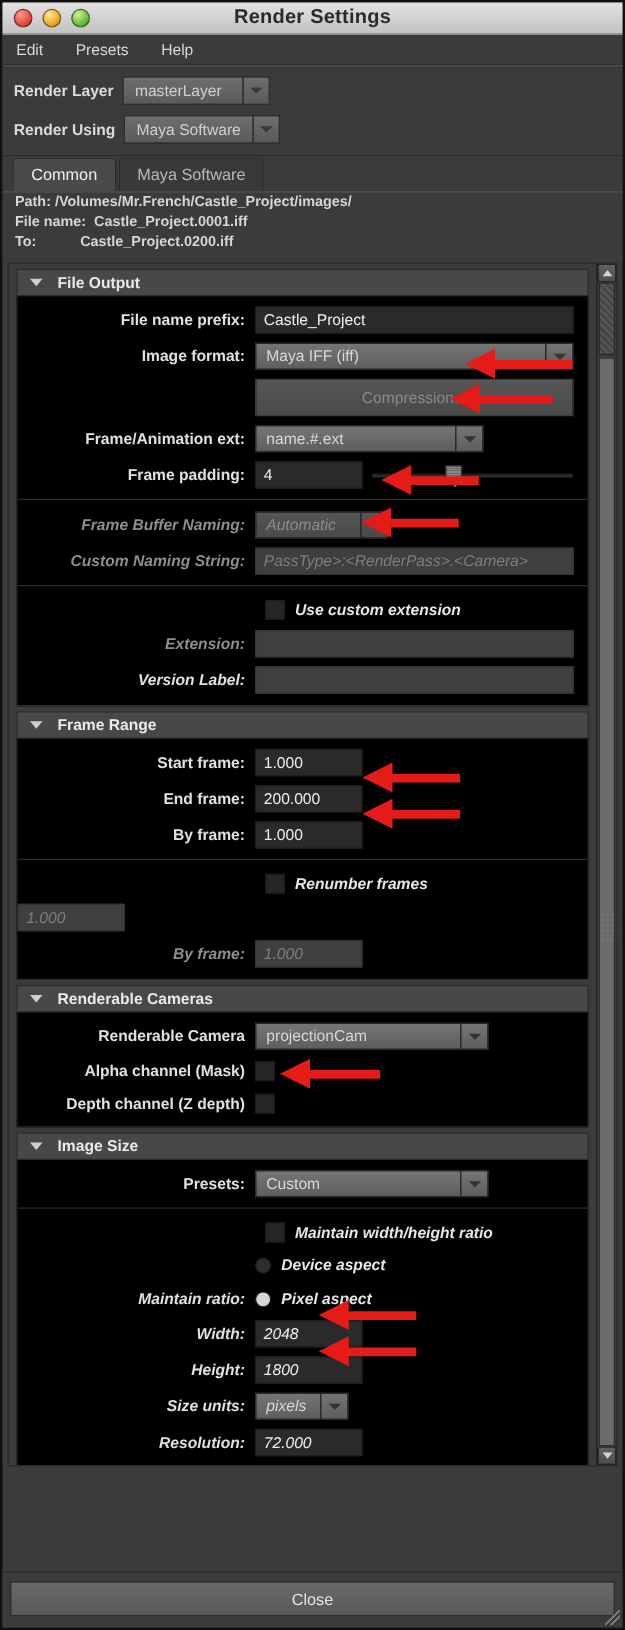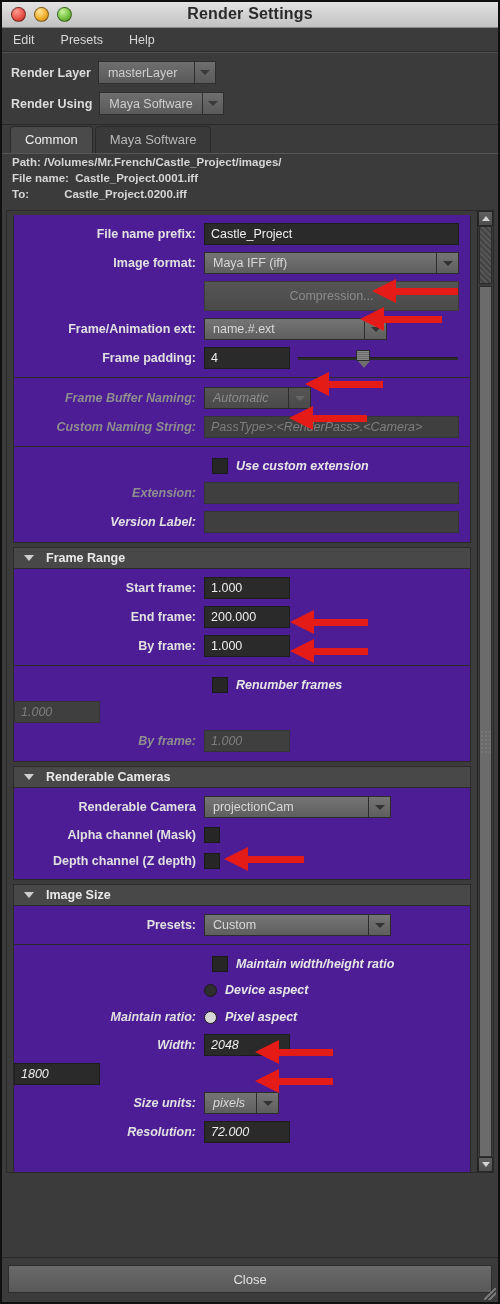--- a/index.html
+++ b/index.html
@@ -75,21 +75,21 @@
   .sbrest { position:absolute; left:1px; right:1px; top:60px; bottom:0;
     background:#6b6b6b; border:1px solid #2f2f2f; }
 
   
   .section { margin:4px 6px 0 6px; }
   .secheader { height:22px; background:#484848; border:1px solid #2b2b2b;
     display:flex; align-items:center; padding-left:10px; }
   .secheader .tri { width:0;height:0;border-left:5px solid transparent;
     border-right:5px solid transparent;border-top:6px solid #cfcfcf; margin-right:12px; }
   .secheader .sectitle { font-size:12.5px; font-weight:bold; color:#eaeaea; }
-  .secbody { background:#4c1d95; border:1px solid #2b2b2b; border-top:none;
+  .secbody { background:#000000; border:1px solid #2b2b2b; border-top:none;
     padding:7px 0 8px 0; }
   .subdiv { border-top:1px solid #2b2b2b; margin-top:7px; padding-top:8px;font-style:italic; }
 
   
   .row { display:flex; align-items:center; height:24px; margin-bottom:5px; }
   .row:last-child { margin-bottom:0; }
   .lbl { width:190px; text-align:right; padding-right:8px; font-size:12.5px;
     font-weight:bold; color:#e0e0e0; white-space:nowrap; }
   .lbl.dim { color:#8e8e8e; }
   .field { height:22px; background:#2a2a2a; border:1px solid #1d1d1d;
@@ -198,20 +198,24 @@
   <div class="pathinfo">
     <div class="pathline">Path: /Volumes/Mr.French/Castle_Project/images/</div>
     <div class="pathline">File name:  Castle_Project.0001.iff</div>
     <div class="pathline">To:           Castle_Project.0200.iff</div>
   </div>
 
   <div class="scrollwrap">
     <div class="scrollinner">
 
       <div class="section">
+        <div class="secheader">
+          <div class="tri"></div>
+          <div class="sectitle">File Output</div>
+        </div>
         <div class="secbody">
 
           <div class="row">
             <div class="lbl">File name prefix:</div>
             <div class="field f-w255">Castle_Project</div>
           </div>
 
           <div class="row">
             <div class="lbl">Image format:</div>
             <div class="dd">
@@ -368,20 +372,21 @@
             <div class="row" style="height:22px">
               <div class="lbl">Maintain ratio:</div>
               <div class="radio on"></div>
               <div class="chktxt">Pixel aspect</div>
             </div>
             <div class="row">
               <div class="lbl">Width:</div>
               <div class="field f-w86">2048</div>
             </div>
             <div class="row">
+              <div class="lbl">Height:</div>
               <div class="field f-w86">1800</div>
             </div>
             <div class="row">
               <div class="lbl">Size units:</div>
               <div class="dd">
                 <div class="v" style="width:52px">pixels</div>
                 <div class="ab">
                     <div class="caret"></div>
                   </div>
               </div>

